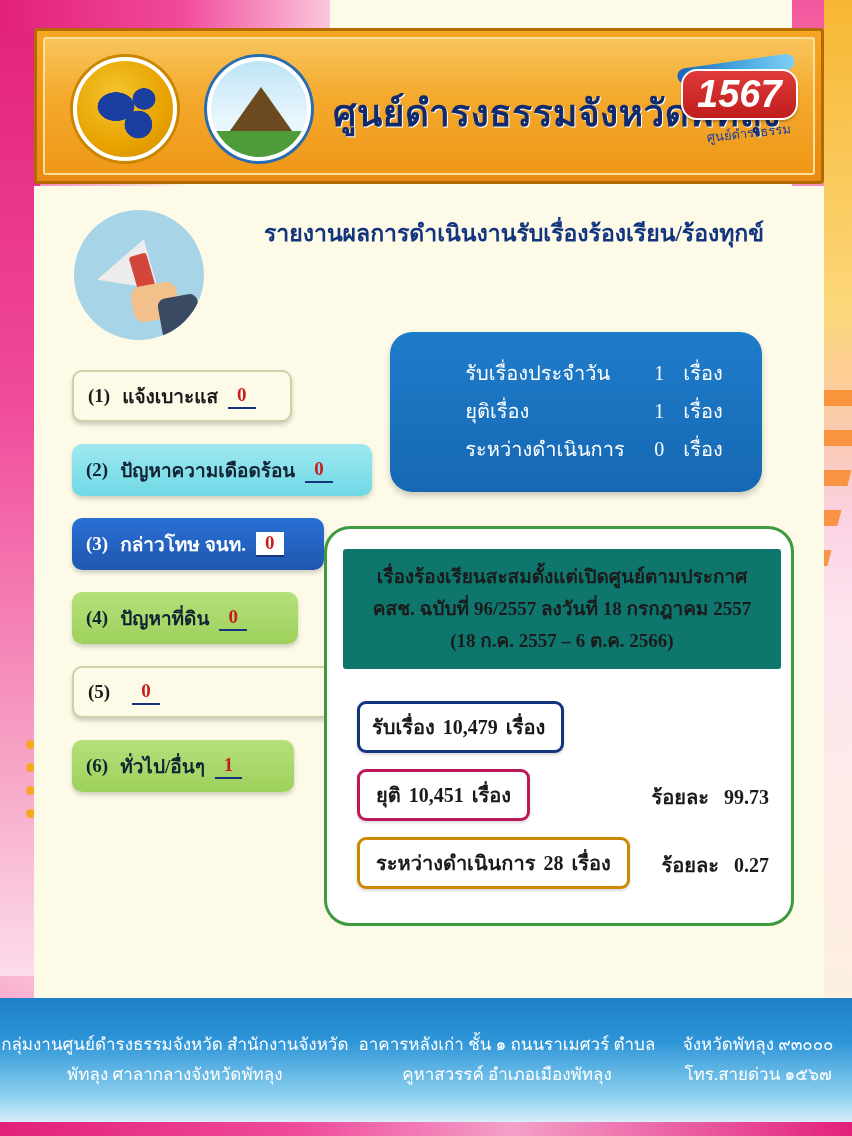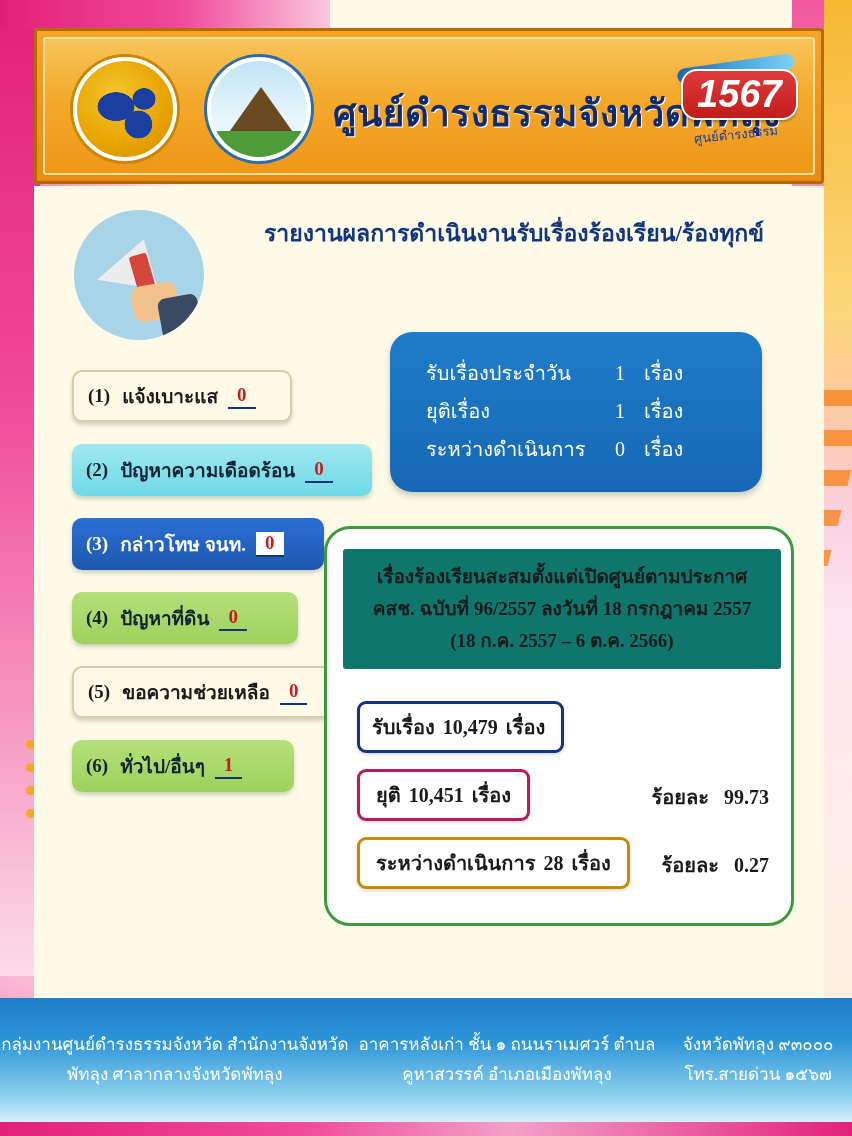--- a/index.html
+++ b/index.html
@@ -110,21 +110,21 @@
   .banner-title {
     position:absolute; left:296px; top:52px;
     font-family:"Liberation Serif", serif;
     font-size:37px; font-weight:bold; color:#102a6e;
     letter-spacing:0.5px;
     text-shadow:1px 1px 0 #ffffff;
     z-index:6;
   }
   .logo1567 {
     position:absolute; right:30px; top:38px; width:110px; height:86px; z-index:6;
-    text-align:center;
+    text-align:right;
   }
   .logo1567 .num {
     display:inline-block;
     font-family:"Liberation Sans", sans-serif;
     font-weight:bold; font-style:italic; font-size:38px; color:#ffffff;
     background:linear-gradient(180deg,#e03a3a 0%, #c01d1d 100%);
     border-radius:16px; padding:2px 14px;
     border:2px solid #ffffff;
     box-shadow:0 2px 2px rgba(0,0,0,.25);
   }
@@ -210,21 +210,21 @@
   .blue-card {
     position:absolute; left:356px; top:146px; width:372px; height:160px;
     background:linear-gradient(180deg,#1f7cc9 0%, #1668b4 100%);
     border-radius:22px;
     box-shadow:0 4px 6px rgba(0,0,0,.2);
     padding:22px 0 0 0;
     color:#ffffff;
     font-family:"Liberation Serif", serif;
     font-size:20px;
   }
-  .blue-row { display:flex; align-items:center; height:38px; padding-left:36px; }
+  .blue-row { display:flex; align-items:center; height:38px; padding-left:36px;justify-content:center; }
   .blue-row .k { width:170px; }
   .blue-row .n { width:48px; text-align:center; }
   .blue-row .u { }
 
   
   .green-panel {
     position:absolute; left:290px; top:340px; width:470px; height:400px;
     border:3px solid #3f9a3f;
     border-radius:26px;
     background:#ffffff;
@@ -366,21 +366,20 @@
     <span class="lbl">กล่าวโทษ จนท.</span>
     <span class="val">0</span>
   </div>
   <div class="bar bar4">
     <span class="idx">(4)</span>
     <span class="lbl">ปัญหาที่ดิน</span>
     <span class="val">0</span>
   </div>
   <div class="bar bar5">
     <span class="idx">(5)</span>
-    <span class="lbl">ขอความช่วยเหลือ</span>
     <span class="val">0</span>
   </div>
   <div class="bar bar6">
     <span class="idx">(6)</span>
     <span class="lbl">ทั่วไป/อื่นๆ</span>
     <span class="val">1</span>
   </div>
 
   <div class="blue-card">
     <div class="blue-row">

